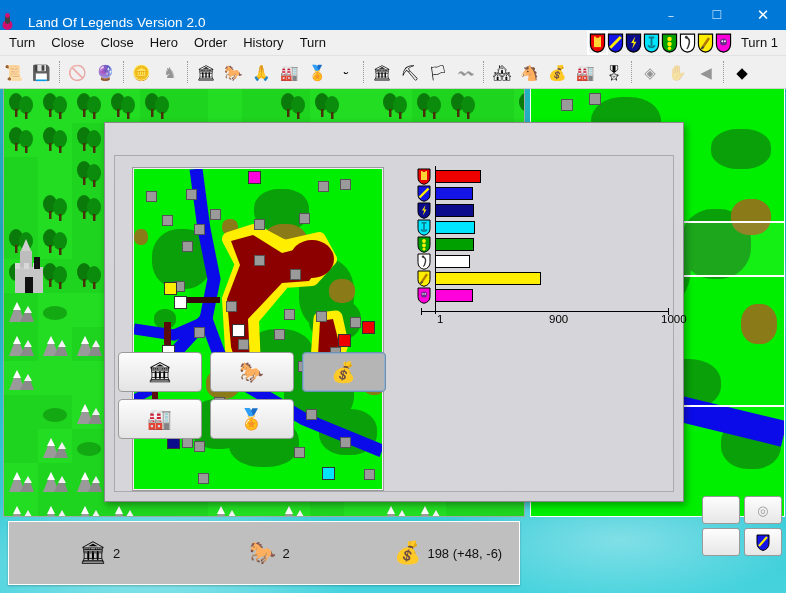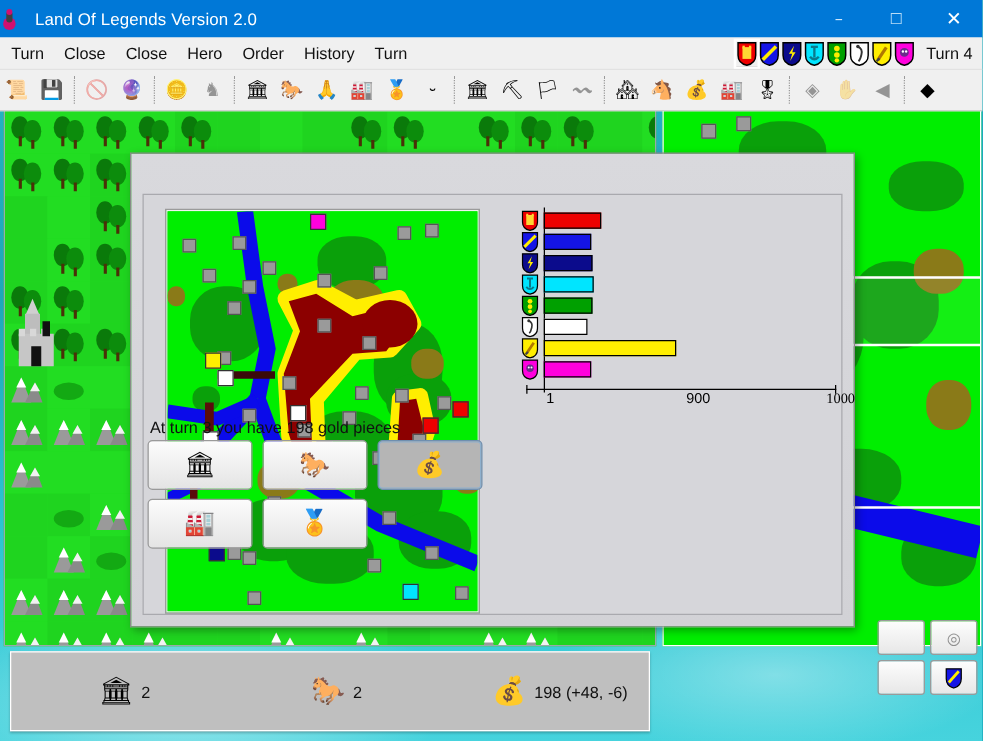--- a/index.html
+++ b/index.html
@@ -16,21 +16,21 @@
     background:
       radial-gradient(ellipse 300px 120px at 150px 560px, rgba(255,255,255,.45), rgba(255,255,255,0) 70%),
       radial-gradient(ellipse 260px 90px at 620px 540px, rgba(255,255,255,.35), rgba(255,255,255,0) 70%),
       radial-gradient(ellipse 200px 70px at 740px 300px, rgba(255,255,255,.30), rgba(255,255,255,0) 70%),
       linear-gradient(180deg,#27b6c6 0%,#1ea7bb 40%,#2bc3d2 70%,#46d3dd 100%);
   }
 
   
   .window{position:absolute;left:0;top:0;width:786px;height:88px;background:#f0f0f0;}
   .titlebar{
-    height:30px;background:#0078d7;display:flex;align-items:center;
+    height:30px;background:#0078d7;display:flex;align-items:flex-end;
     color:#fff;font-size:13.5px;
   }
   .tb-icon{width:26px;text-align:center;font-size:14px;line-height:1;}
   .tb-title{flex:1;padding-left:2px;letter-spacing:.1px;}
   .tb-btns{display:flex;height:30px;}
   .tb-btn{width:46px;height:30px;display:flex;align-items:center;justify-content:center;
     color:#fff;font-size:15px;font-family:"DejaVu Sans",sans-serif;}
   .tb-btn.max{font-size:12px;color:#b9ddf7;}
   .tb-btn.min{font-size:13px;color:#cfe7fa;}
 
@@ -1647,21 +1647,21 @@
           </div>
           <div class="shield">
             <svg width="17" height="20" viewBox="0 0 14 17">
               <path d="M1 1 H13 V9.5 Q13 15 7 16.3 Q1 15 1 9.5 Z" fill="#ff00dd" stroke="#000" stroke-width="1"></path>
               <circle cx="7" cy="7.6" r="3" fill="#6a2d8a"></circle>
               <circle cx="6" cy="7" r="0.8" fill="#fff"></circle>
               <circle cx="8.2" cy="7" r="0.8" fill="#fff"></circle>
             </svg>
           </div>
         </div>
-      <div class="turnlabel">Turn 4</div>
+      <div class="turnlabel">Turn 1</div>
     </div>
 
     <div class="toolbar" id="toolbar">
         <div class="tbtn">📜</div>
         <div class="tbtn">💾</div>
         <div class="tsep"></div>
         <div class="tbtn dis">🚫</div>
         <div class="tbtn">🔮</div>
         <div class="tsep"></div>
         <div class="tbtn">🪙</div>
@@ -1898,25 +1898,24 @@
                 <div class="cbar" title="165" style="background: rgb(255, 0, 221); width: 38.28px;"></div>
               </div>
             </div>
           </div>
         <div class="axis"></div>
         <div class="tickend" style="left:18px"></div>
         <div class="tickend" style="left:265px"></div>
         <div class="axlabels" id="axLabels">
             <div class="axlabel" style="left: 16px;">1</div>
             <div class="axlabel" style="left: 128px;">900</div>
-            <div class="axlabel" style="left: 240px; font-family: Liberation Serif, serif;">1000</div>
+            <div class="axlabel" style="left: 240px;">1000</div>
           </div>
       </div>
 
-      <div class="goldtext">At turn 3 you have 198 gold pieces</div>
 
       <div class="repbtns" id="repBtns">
           <div class="rbrow">
             <div class="rbtn">
               <span>🏛</span>
             </div>
             <div class="rbtn">
               <span>🐎</span>
             </div>
             <div class="rbtn active">

